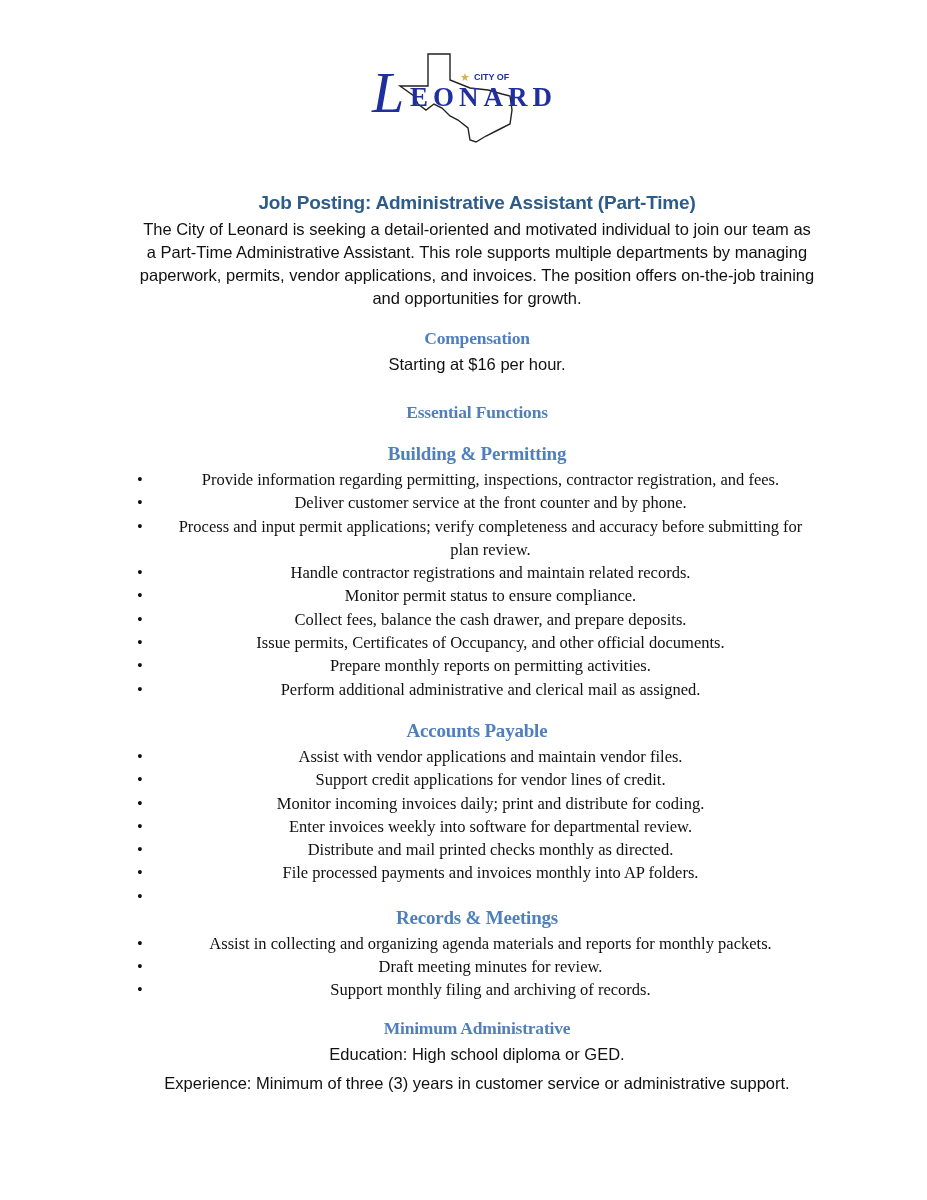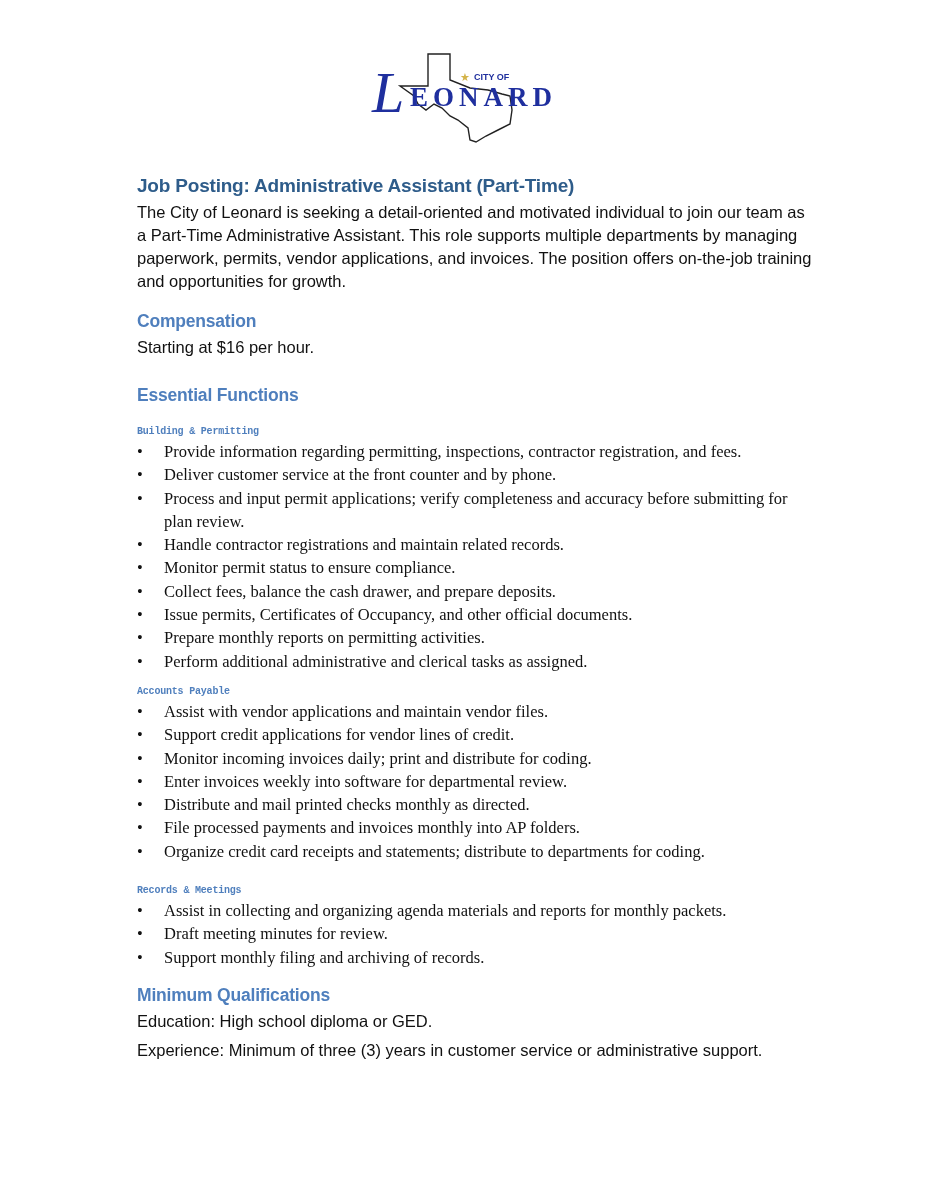--- a/index.html
+++ b/index.html
@@ -1,22 +1,22 @@
 <!DOCTYPE html>
 <html><head>
   <meta charset="utf-8">
   <style>
     html, body { margin: 0; padding: 0; background: #ffffff; }
     body { width: 927px; height: 1200px; position: relative; overflow: hidden; }
     .page { position: absolute; left: 0; top: 0; width: 927px; height: 1200px; background: #fff; }
     .logo { position: absolute; left: 370px; top: 50px; width: 190px; height: 95px; }
-    .content { position: absolute; left: 137px; top: 175px; width: 680px; }
+    .content { position: absolute; left: 137px; top: 192px; width: 680px; text-align: center; }
     .title { font-family: "Liberation Sans", sans-serif; font-weight: bold; color: #2e5c8a; font-size: 19px; margin: 0 0 4px 0; letter-spacing: -0.2px; }
-    .h2 { font-family: Liberation Sans, sans-serif; font-weight: bold; color: #4f7fbd; font-size: 17.5px; margin: 0 0 4px 0; letter-spacing: -0.2px; }
-    .h3 { font-family: Liberation Mono, monospace; font-weight: bold; color: #4f7fbd; font-size: 10px; margin: 0 0 3px 0; letter-spacing: -0.2px; }
+    .h2 { font-family: Liberation Serif, serif; font-weight: bold; color: #4f7fbd; font-size: 17.5px; margin: 0 0 4px 0; letter-spacing: -0.2px; }
+    .h3 { font-family: Liberation Serif, serif; font-weight: bold; color: #4f7fbd; font-size: 19px; margin: 0 0 3px 0; letter-spacing: -0.2px; }
     .p { font-family: Liberation Sans, sans-serif; color: #111; font-size: 16.5px; line-height: 23px; margin: 0; }
     ul { list-style: none; margin: 0; padding: 0; }
     li { font-family: "Liberation Serif", serif; color: #111; font-size: 16.5px; line-height: 23.3px; position: relative; padding-left: 27px; }
     li .bullet { position: absolute; left: 0; top: 0; }
   </style>
 </head>
 <body>
 
 <div class="page">
 
@@ -41,37 +41,37 @@
         <h3 class="h3" style="margin-top: 20px;">Building &amp; Permitting</h3>
         <ul>
           <li><span class="bullet">•</span><span>Provide information regarding permitting, inspections, contractor registration, and fees.</span></li>
           <li><span class="bullet">•</span><span>Deliver customer service at the front counter and by phone.</span></li>
           <li><span class="bullet">•</span><span>Process and input permit applications; verify completeness and accuracy before submitting for plan review.</span></li>
           <li><span class="bullet">•</span><span>Handle contractor registrations and maintain related records.</span></li>
           <li><span class="bullet">•</span><span>Monitor permit status to ensure compliance.</span></li>
           <li><span class="bullet">•</span><span>Collect fees, balance the cash drawer, and prepare deposits.</span></li>
           <li><span class="bullet">•</span><span>Issue permits, Certificates of Occupancy, and other official documents.</span></li>
           <li><span class="bullet">•</span><span>Prepare monthly reports on permitting activities.</span></li>
-          <li><span class="bullet">•</span><span>Perform additional administrative and clerical tasks as assigned.</span></li>
+          <li><span class="bullet">•</span><span>Perform additional administrative and clerical mail as assigned.</span></li>
         </ul>
-        <h3 class="h3" style="margin-top: 13px;">Accounts Payable</h3>
+        <h3 class="h3" style="margin-top: 19px;">Accounts Payable</h3>
         <ul>
           <li><span class="bullet">•</span><span>Assist with vendor applications and maintain vendor files.</span></li>
           <li><span class="bullet">•</span><span>Support credit applications for vendor lines of credit.</span></li>
           <li><span class="bullet">•</span><span>Monitor incoming invoices daily; print and distribute for coding.</span></li>
           <li><span class="bullet">•</span><span>Enter invoices weekly into software for departmental review.</span></li>
           <li><span class="bullet">•</span><span>Distribute and mail printed checks monthly as directed.</span></li>
           <li><span class="bullet">•</span><span>File processed payments and invoices monthly into AP folders.</span></li>
-          <li><span class="bullet">•</span><span>Organize credit card receipts and statements; distribute to departments for coding.</span></li>
+          <li><span class="bullet">•</span></li>
         </ul>
         <h3 class="h3" style="margin-top: 22px;">Records &amp; Meetings</h3>
         <ul>
           <li><span class="bullet">•</span><span>Assist in collecting and organizing agenda materials and reports for monthly packets.</span></li>
           <li><span class="bullet">•</span><span>Draft meeting minutes for review.</span></li>
           <li><span class="bullet">•</span><span>Support monthly filing and archiving of records.</span></li>
         </ul>
       </div>
 
-    <h2 class="h2" style="margin-top:16px">Minimum Qualifications</h2>
+    <h2 class="h2" style="margin-top:16px">Minimum Administrative</h2>
     <p class="p">Education: High school diploma or GED.</p>
     <p class="p" style="margin-top:6px">Experience: Minimum of three (3) years in customer service or administrative support.</p>
   </div>
 </div>
 
 </body></html>

